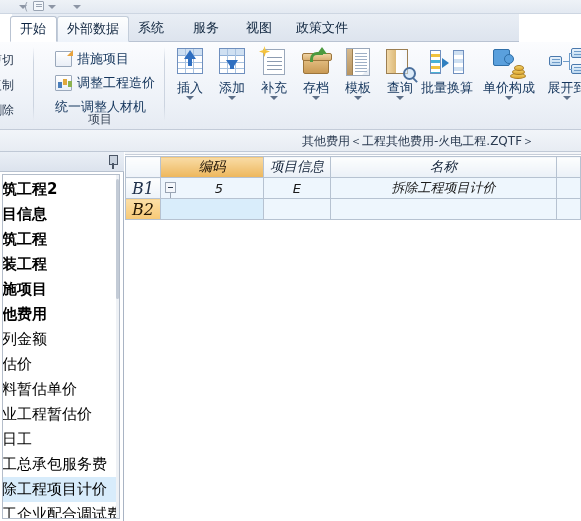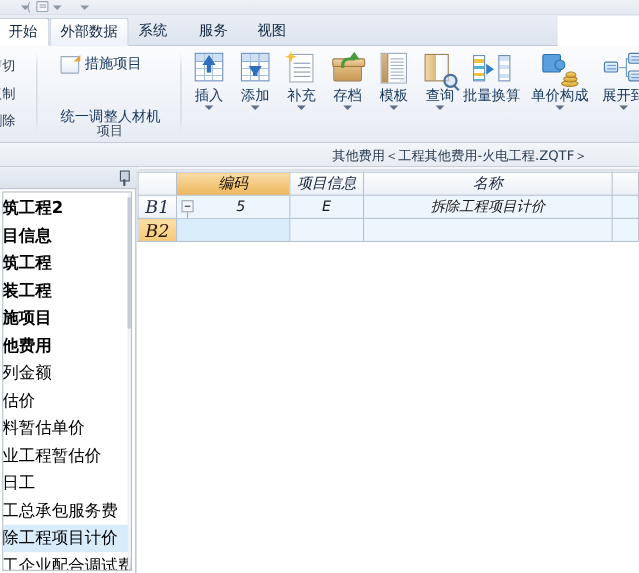--- a/index.html
+++ b/index.html
@@ -37,21 +37,21 @@
   .qat-ico::before{
     content:""; position:absolute; left:2px; top:2px; width:6px; height:1px;
     background:#9aa4b3; box-shadow:0 2px 0 #9aa4b3;
   }
   .qat-paren{
     position:absolute; left:24px; top:0px; font-size:11px; color:#97a0ae;
   }
 
   
   .tabstrip{
-    position:absolute; left:0; top:14px; width:507px; height:28px;
+    position:absolute; left:12px; top:14px; width:507px; height:28px;
     background:linear-gradient(#e9eef5,#dde4ee);
     border-bottom:1px solid #b9c3d2;
     font-family:Liberation Mono, monospace;
   }
   .tab{
     position:absolute; top:2px; height:26px;
     line-height:26px;
     padding:0 9px;
     font-size:13px;
     color:#10263f;
@@ -413,35 +413,40 @@
     <div class="qat-arrow" style="left:47px"></div>
     <div class="qat-arrow" style="left:72px"></div>
   </div>
 
   <div class="tabstrip">
     <div class="tab active" style="left:-2px;width:47px">开始</div>
     <div class="tab hover" style="left:45px">外部数据</div>
     <div class="tab" style="left:117px">系统</div>
     <div class="tab" style="left:172px">服务</div>
     <div class="tab" style="left:225px">视图</div>
+    <div class="tab" style="left:275px">政策文件</div>
   </div>
 
   <div class="ribbon">
 
     <div class="rgroup" style="left:0;width:34px">
       <div class="clipitem" style="top:10px">剪切</div>
       <div class="clipitem" style="top:35px">复制</div>
       <div class="clipitem" style="top:60px">删除</div>
       <div class="sep"></div>
     </div>
 
     <div class="rgroup" style="left:35px;width:130px">
       <div class="smallcmd" style="left:20px;top:6px">
         <span class="sico pen"></span>
         <span>措施项目</span>
+      </div>
+      <div class="smallcmd" style="left:20px;top:30px">
+        <span class="sico chart"></span>
+        <span>调整工程造价</span>
       </div>
       <div class="smallcmd" style="left:20px;top:54px;padding-left:0">
         <span>统一调整人材机</span>
       </div>
       <div class="grouplabel">项目</div>
       <div class="sep"></div>
     </div>
 
     <div class="rgroup" style="left:165px;width:416px">
 

